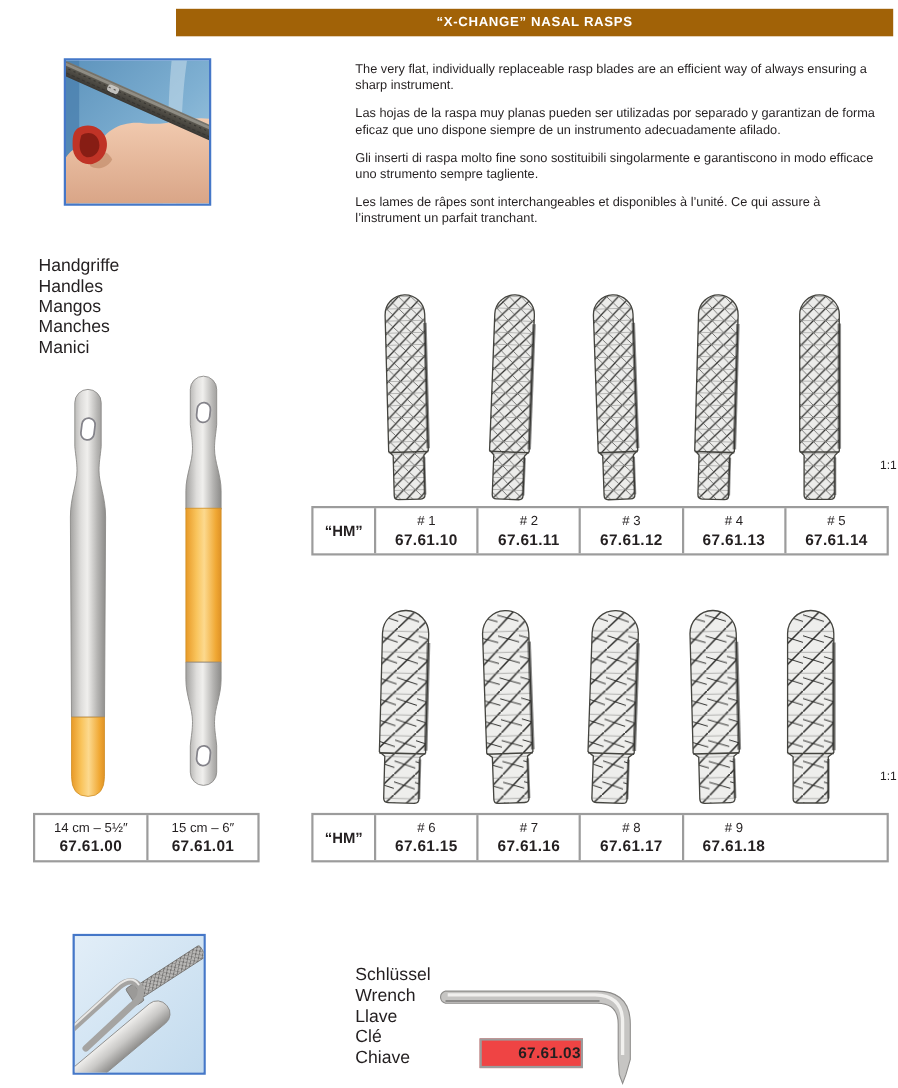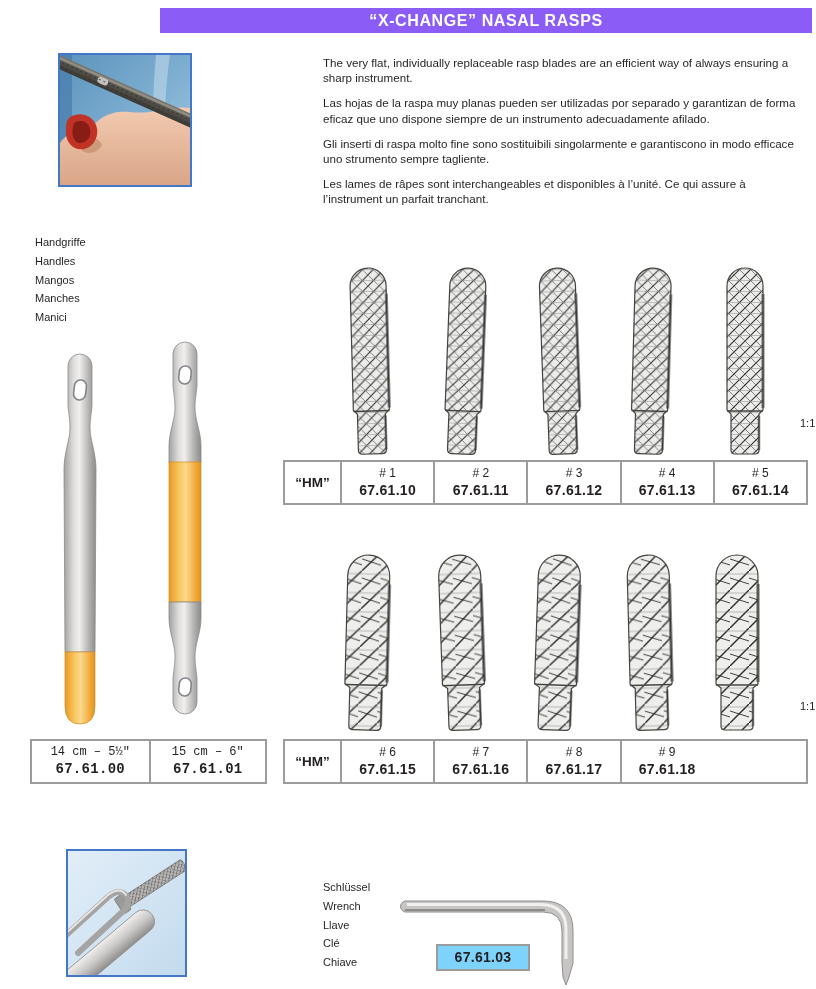--- a/index.html
+++ b/index.html
@@ -1,35 +1,35 @@
 <!DOCTYPE html>
 <html><head>
 <meta charset="utf-8">
 <style>
   html,body{margin:0;padding:0;background:#fff;}
   .page{position:relative;width:816px;height:989px;background:#ffffff;overflow:hidden;
         font-family:"Liberation Sans","DejaVu Sans",sans-serif;color:#231F20;}
 
   
-  .banner{position:absolute;left:160px;top:8px;width:652px;height:25px;background:#8b5cf6;
-          color:#fff;font-weight:bold;font-size:16px;letter-spacing:.6px;text-align:center;
+  .banner{position:absolute;left:160px;top:8px;width:652px;height:25px;background:#a16207;
+          color:#fff;font-weight:bold;font-size:12px;letter-spacing:.6px;text-align:center;
           line-height:25px;white-space:nowrap;}
 
   
   .photo{position:absolute;box-sizing:border-box;border:2px solid #4577C8;background:#cfe2f2;}
   .photo-top{left:58px;top:53px;width:134px;height:134px;}
   .photo-bottom{left:66px;top:849px;width:121px;height:128px;}
   .photo svg{display:block;width:100%;height:100%;}
 
   
   .intro{position:absolute;left:323px;top:55px;width:482px;font-size:11.6px;line-height:15.2px;}
   .intro p{margin:0 0 10px 0;}
 
   
-  .label-stack{position:absolute;font-size:11px;line-height:18.8px;}
+  .label-stack{position:absolute;font-size:16px;line-height:18.8px;}
   .handles-labels{left:35px;top:233px;}
   .wrench-labels{left:323px;top:878px;}
 
   
   .illus{position:absolute;}
   .handles-illus{left:40px;top:336px;}
   .blades-row1{left:330px;top:263px;}
   .blades-row2{left:330px;top:550px;}
   .wrench-illus{left:395px;top:893px;z-index:1;}
 
@@ -40,27 +40,27 @@
 
   
   .grid-table{position:absolute;display:grid;border:2px solid #9C9C9C;background:#fff;box-sizing:border-box;}
   .grid-table>div{border-left:2px solid #9C9C9C;text-align:center;padding:4px 0 5px 0;}
   .grid-table>div:first-child{border-left:none;}
   .rasp-table{left:283px;top:460px;width:525px;grid-template-columns:55px repeat(5,1fr);}
   .rasp-table-2{top:739px;}
   .hm-cell{display:flex;align-items:center;justify-content:center;font-weight:bold;font-size:13.5px;}
   .num{font-size:12px;}
   .code{font-weight:bold;font-size:14px;margin-top:2px;letter-spacing:.3px;}
-  .handle-table{left:30px;top:739px;width:237px;grid-template-columns:1fr 1fr;font-family:Liberation Mono, monospace;}
+  .handle-table{left:30px;top:739px;width:206px;grid-template-columns:1fr 1fr;}
   .size{font-size:12px;}
 
   
   .code-box{position:absolute;left:436px;top:944px;width:94px;height:27px;box-sizing:border-box;
-            border:2px solid #9C9C9C;background:#7dd3fc;font-weight:bold;font-size:14px;
-            line-height:23px;text-align:center;z-index:2;letter-spacing:.3px;}
+            border:2px solid #9C9C9C;background:#ef4444;font-weight:bold;font-size:14px;
+            line-height:23px;text-align:right;z-index:2;letter-spacing:.3px;}
 </style>
 </head>
 <body>
 
 <div class="page">
 
   <div class="banner">“X-CHANGE” NASAL RASPS</div>
 
   <div class="photo photo-top">
     <svg viewBox="0 0 130 130">

